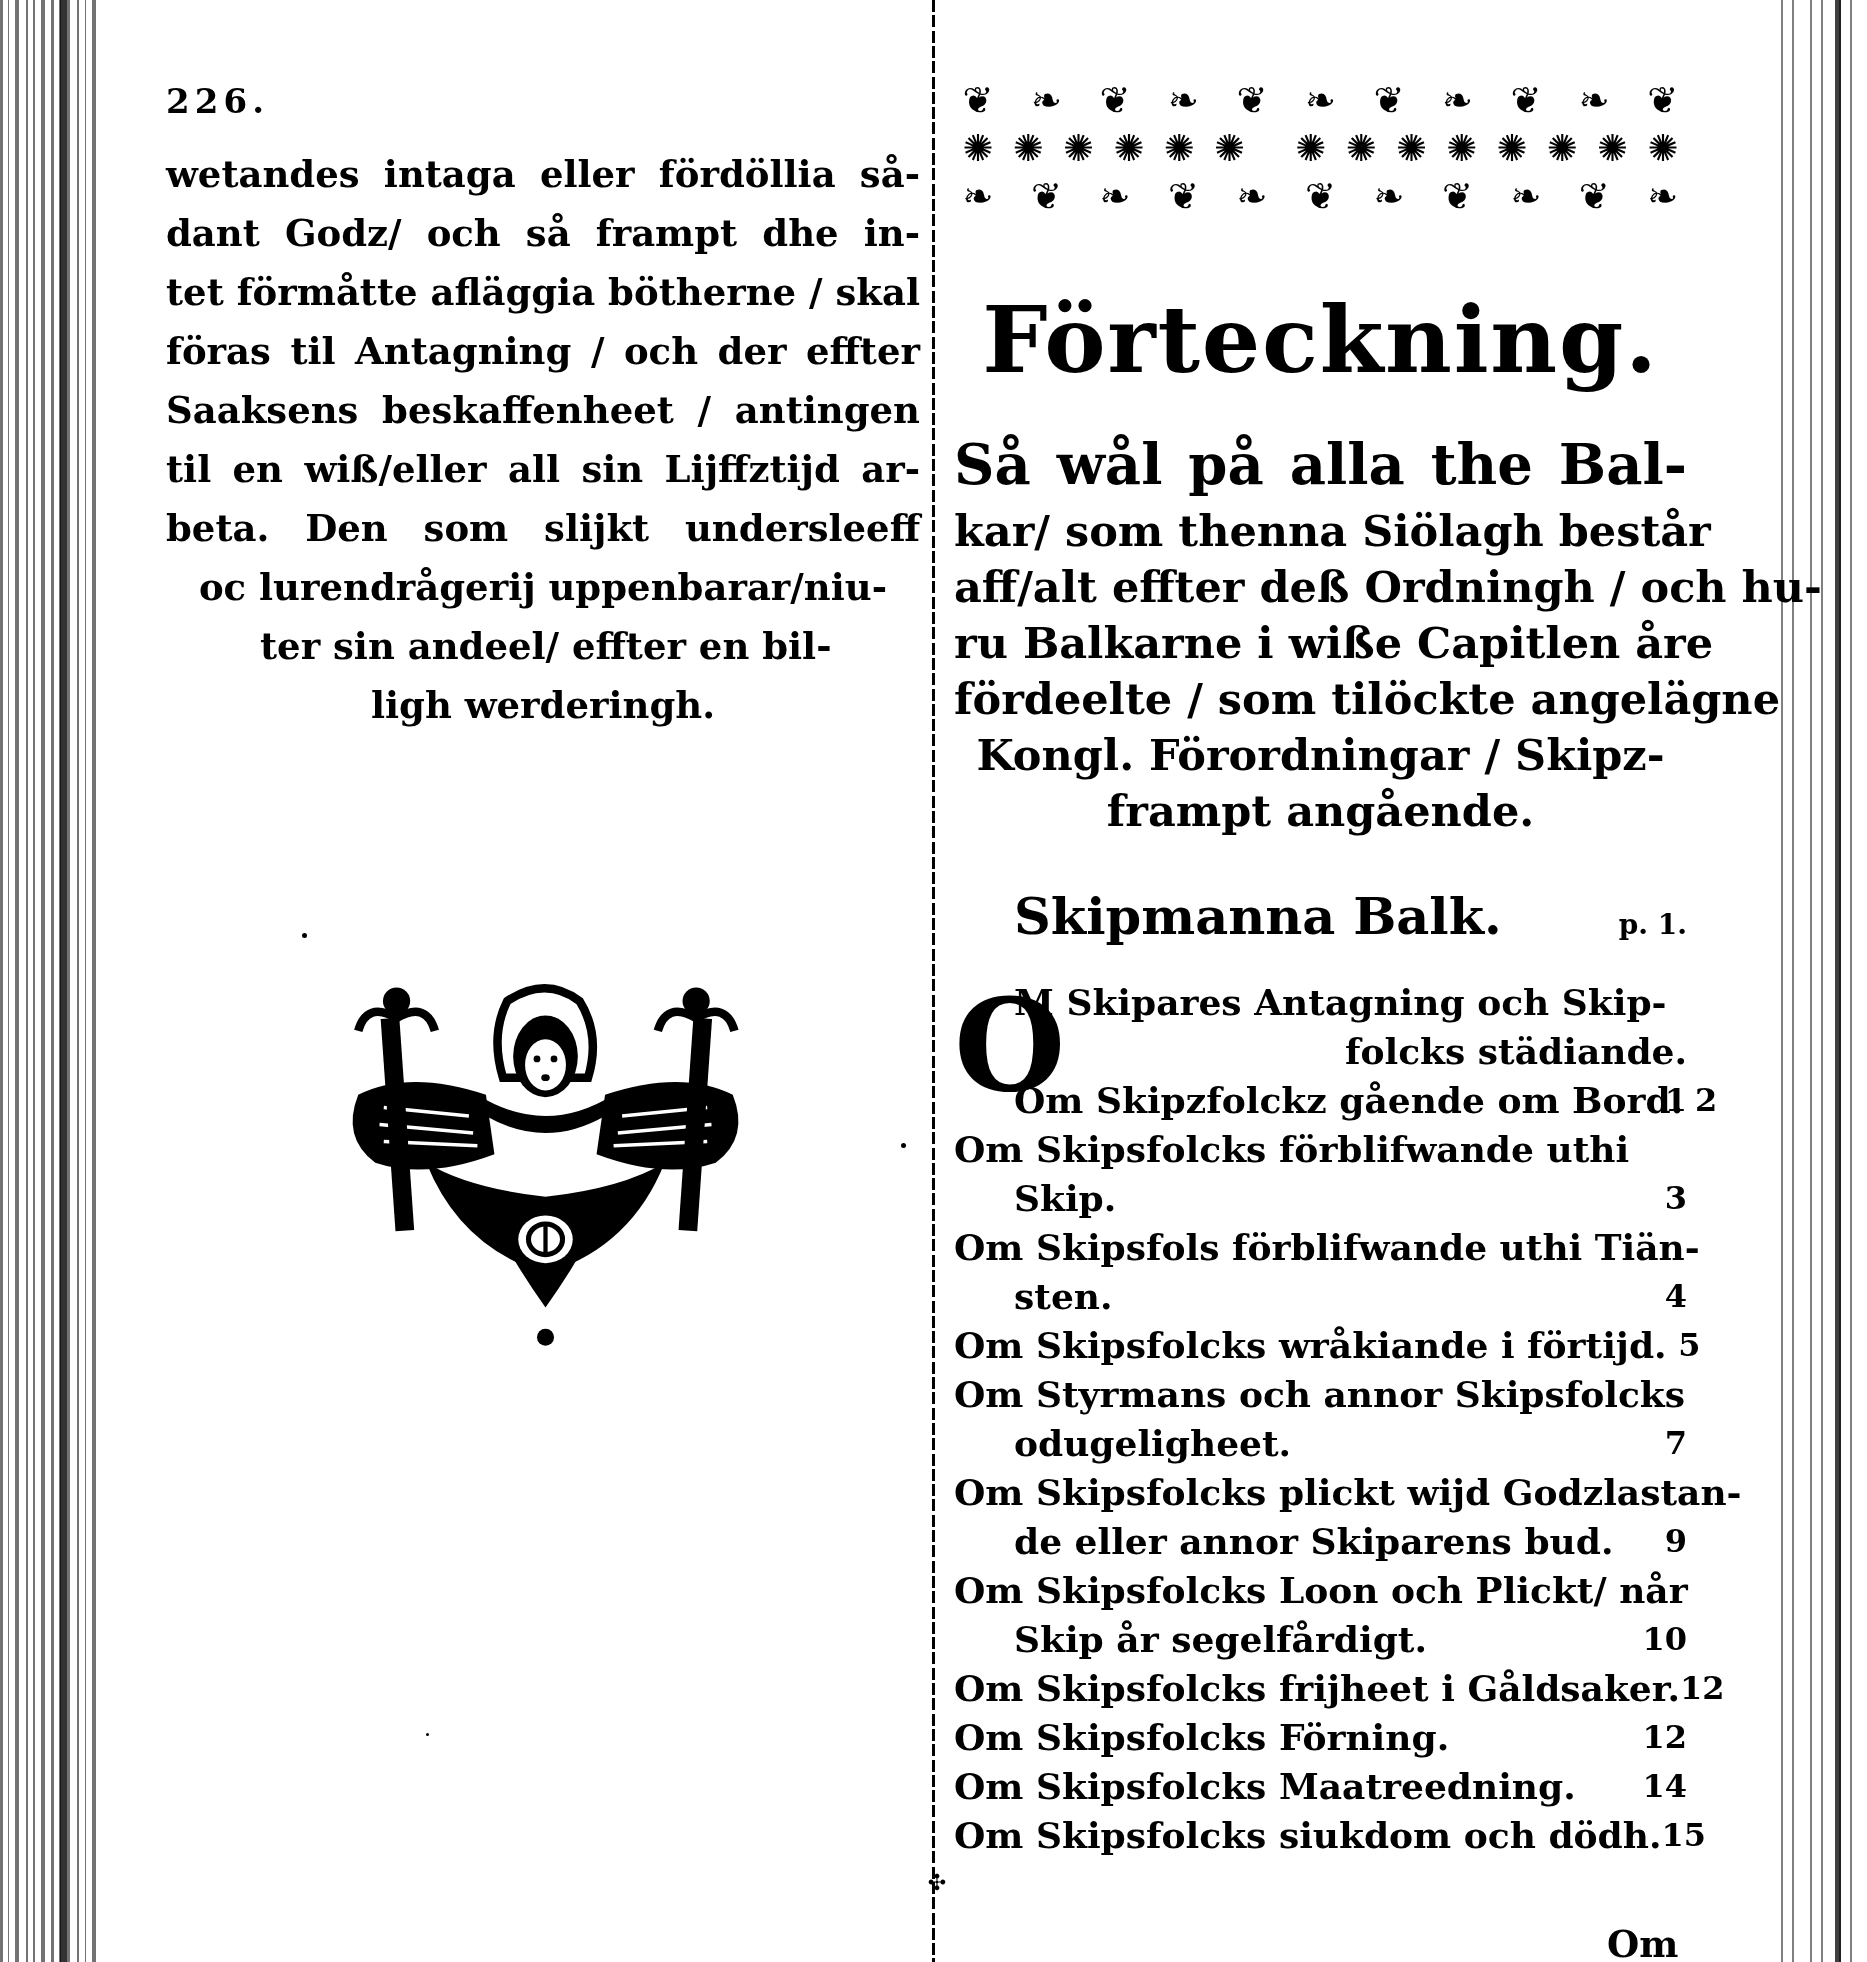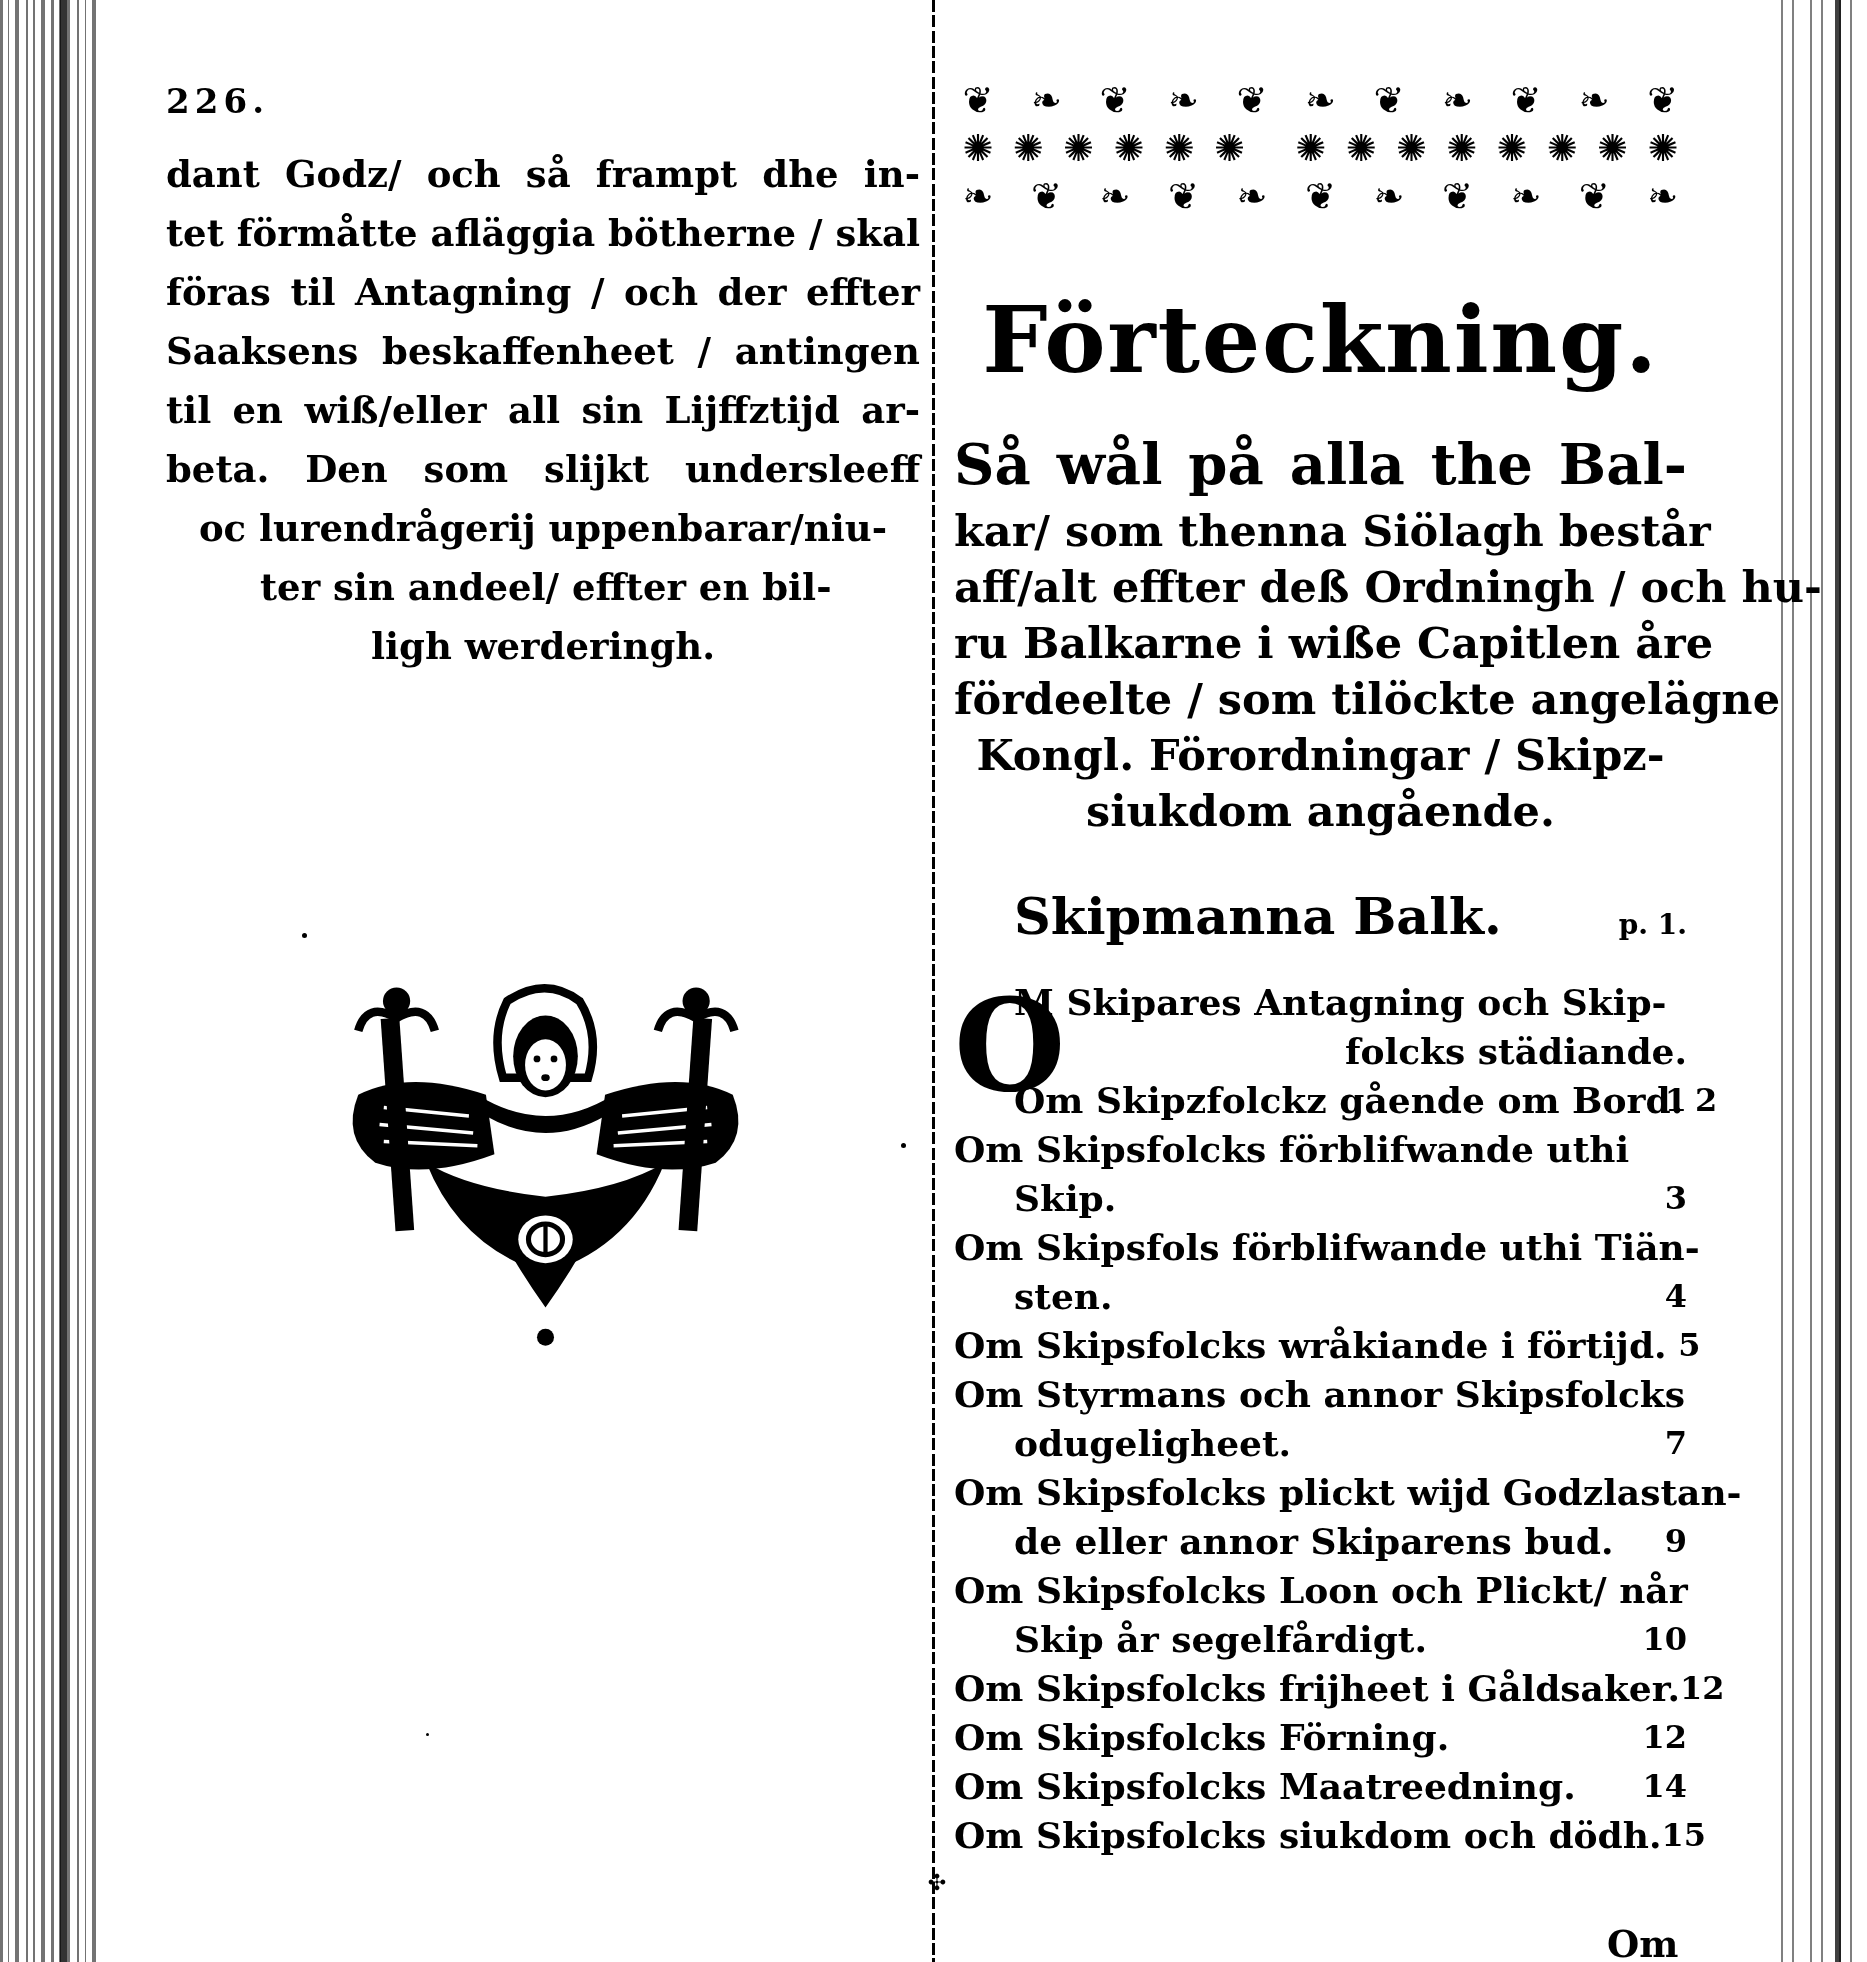--- a/index.html
+++ b/index.html
@@ -62,20 +62,21 @@
 <div class="edge-left-bold"></div>
 <div class="edge edge-right"></div>
 <div class="edge-right-bold"></div>
 <div class="gutter"></div>
 <div class="gutter-mark">✣</div>
 
 <div class="page page-left">
   <div class="folio">226.</div>
 
   <div class="body-text">
+    <span class="line">wetandes intaga eller fördöllia så-</span>
     <span class="line">dant Godz/ och så frampt dhe in-</span>
     <span class="line">tet förmåtte afläggia bötherne / skal</span>
     <span class="line">föras til Antagning / och der effter</span>
     <span class="line">Saaksens beskaffenheet / antingen</span>
     <span class="line">til en wiß/eller all sin Lijffztijd ar-</span>
     <span class="line">beta.  Den som slijkt undersleeff</span>
     <span class="line center" style="padding:0 12.8px">oc lurendrågerij uppenbarar/niu-</span>
     <span class="line center" style="padding:0 94px">ter sin andeel/ effter en bil-</span>
     <span class="line center">ligh werderingh.</span>
   </div>
@@ -168,21 +169,21 @@
 
   <div class="title">Förteckning.</div>
 
   <div class="subtitle">
     <span class="line sub-big">Så wål på alla the Bal-</span>
     <span class="line sub-line">kar/ som thenna Siölagh består</span>
     <span class="line sub-line">aff/alt effter deß Ordningh / och hu-</span>
     <span class="line sub-line">ru Balkarne i wiße Capitlen åre</span>
     <span class="line sub-line">fördeelte /  som tilöckte angelägne</span>
     <span class="line center sub-line">Kongl. Förordningar / Skipz-</span>
-    <span class="line center sub-line">siukdom angående.</span>
+    <span class="line center sub-line">frampt angående.</span>
   </div>
 
   <div class="section-head">
     <span class="section-title">Skipmanna Balk.</span>
     <span class="section-page">p. 1.</span>
   </div>
 
   <div class="dropcap">O</div>
 
   <div class="toc">

